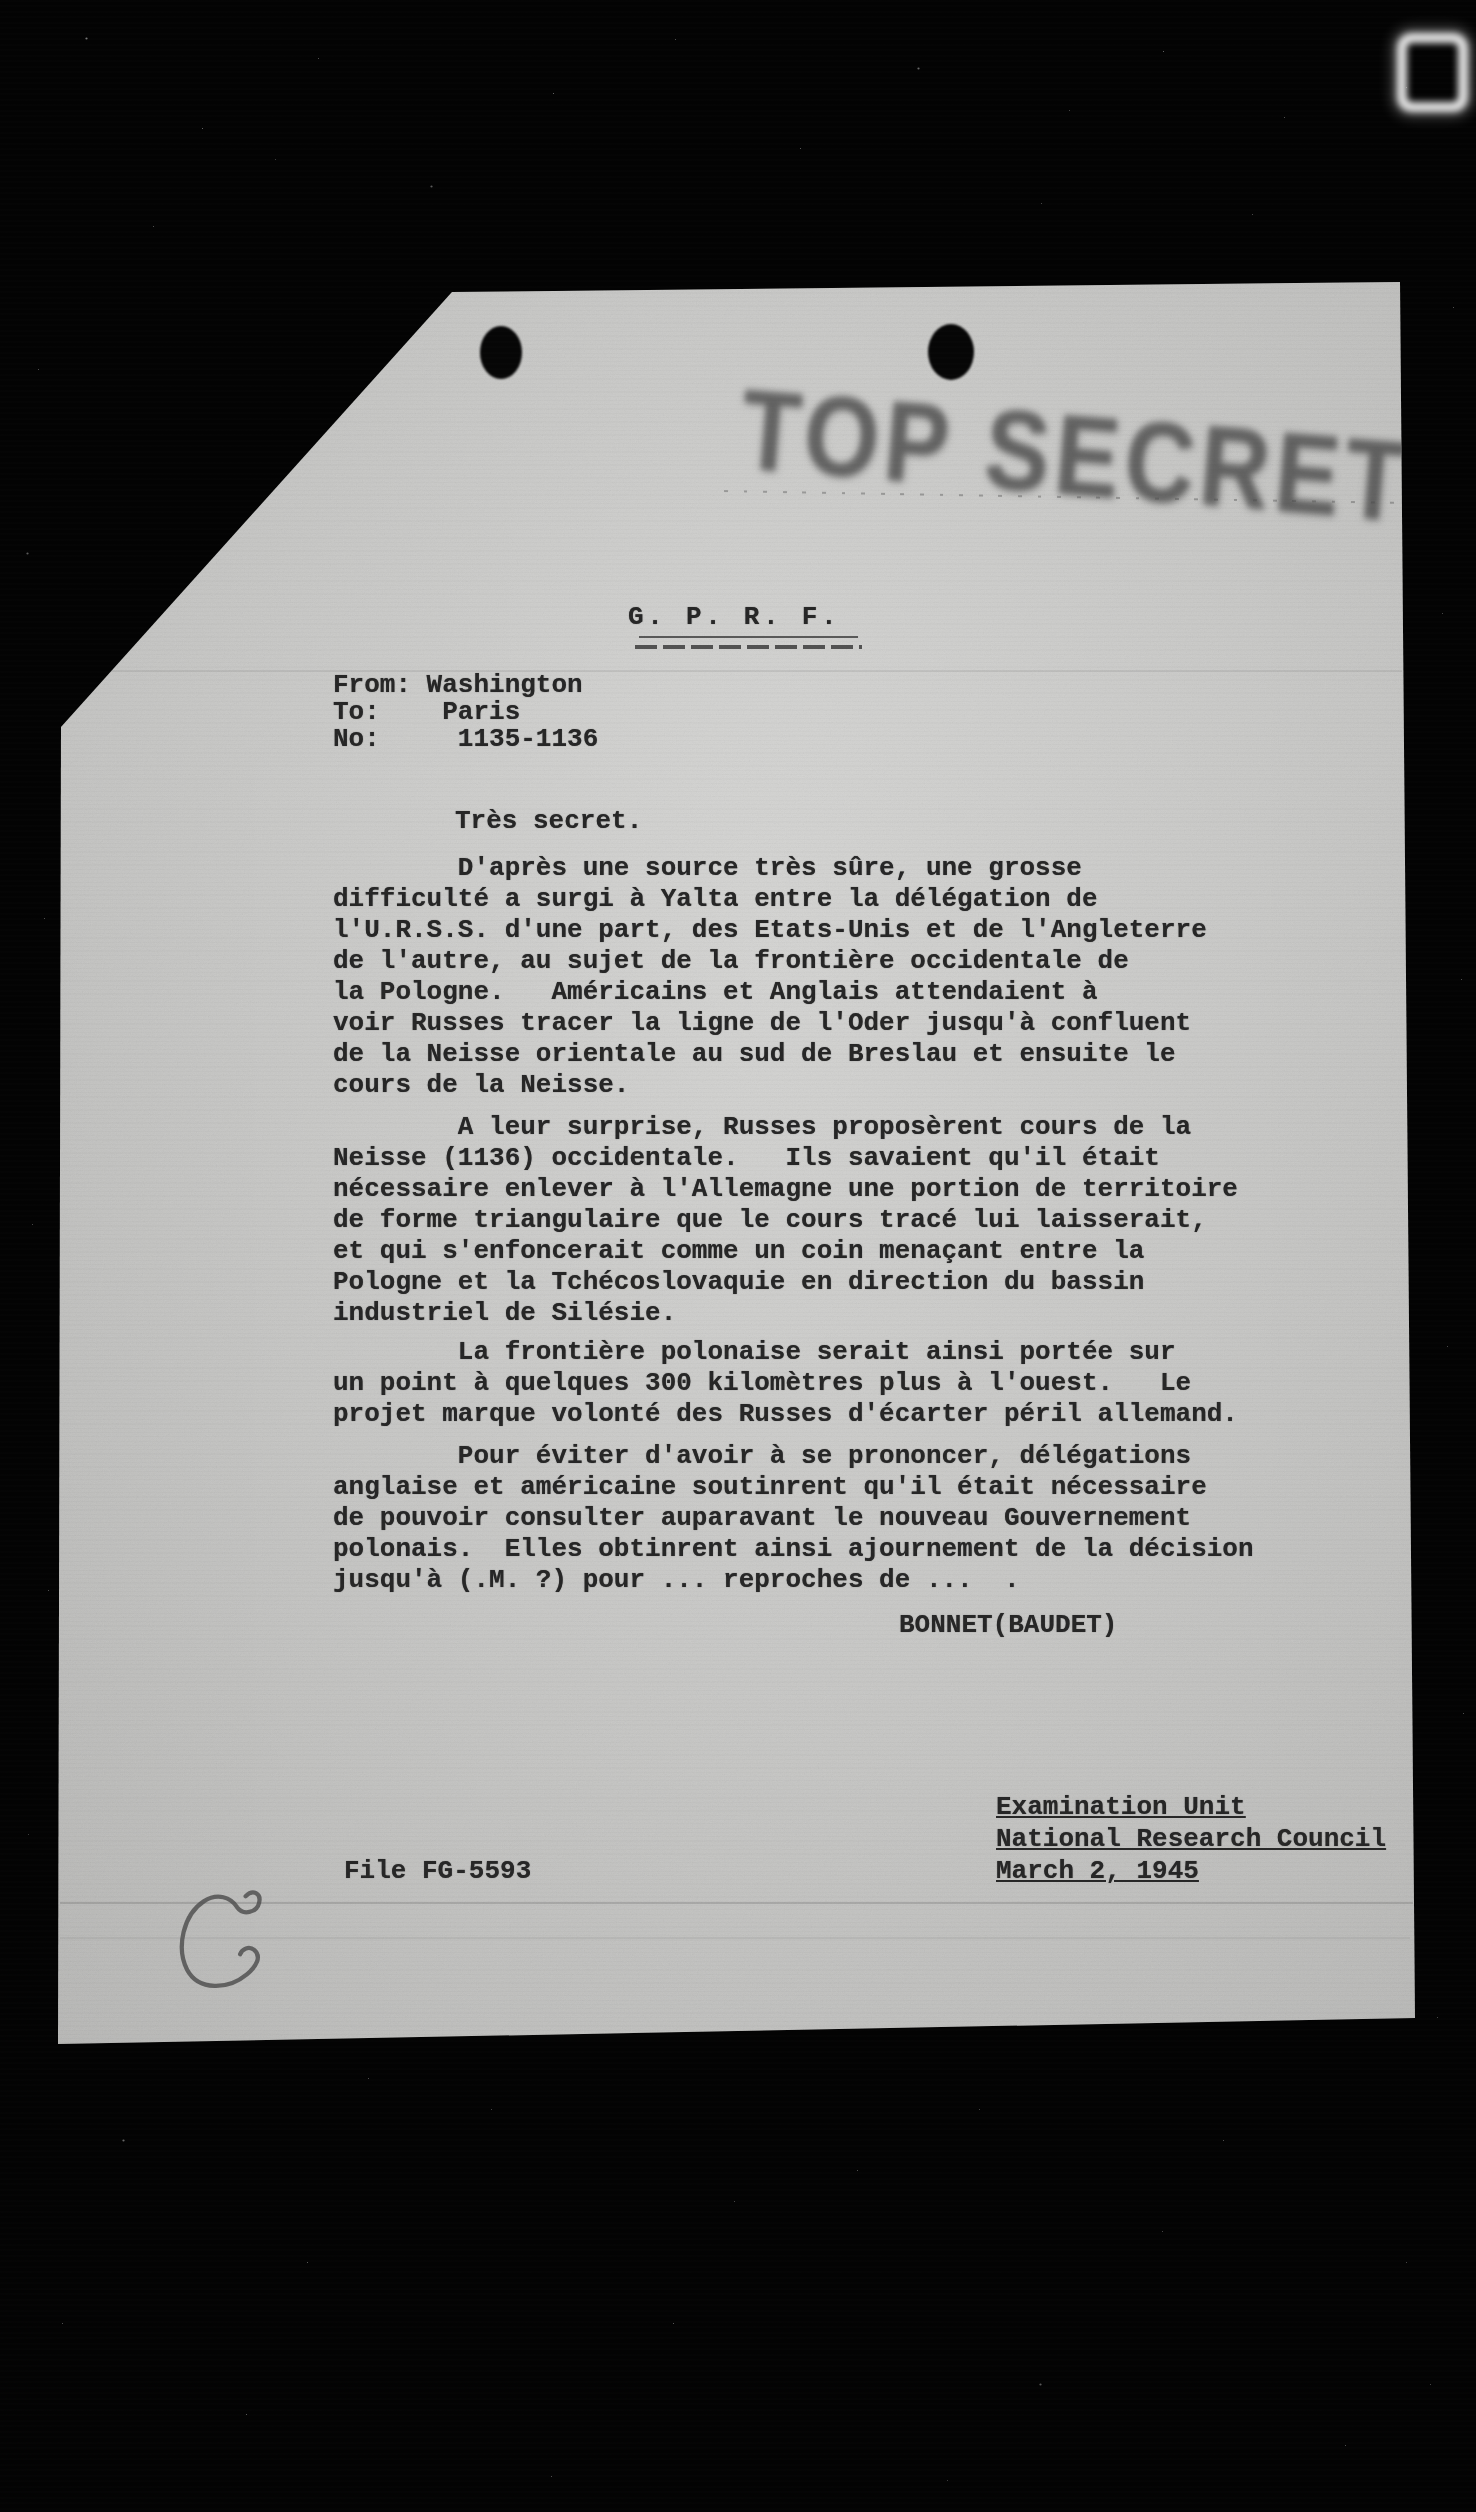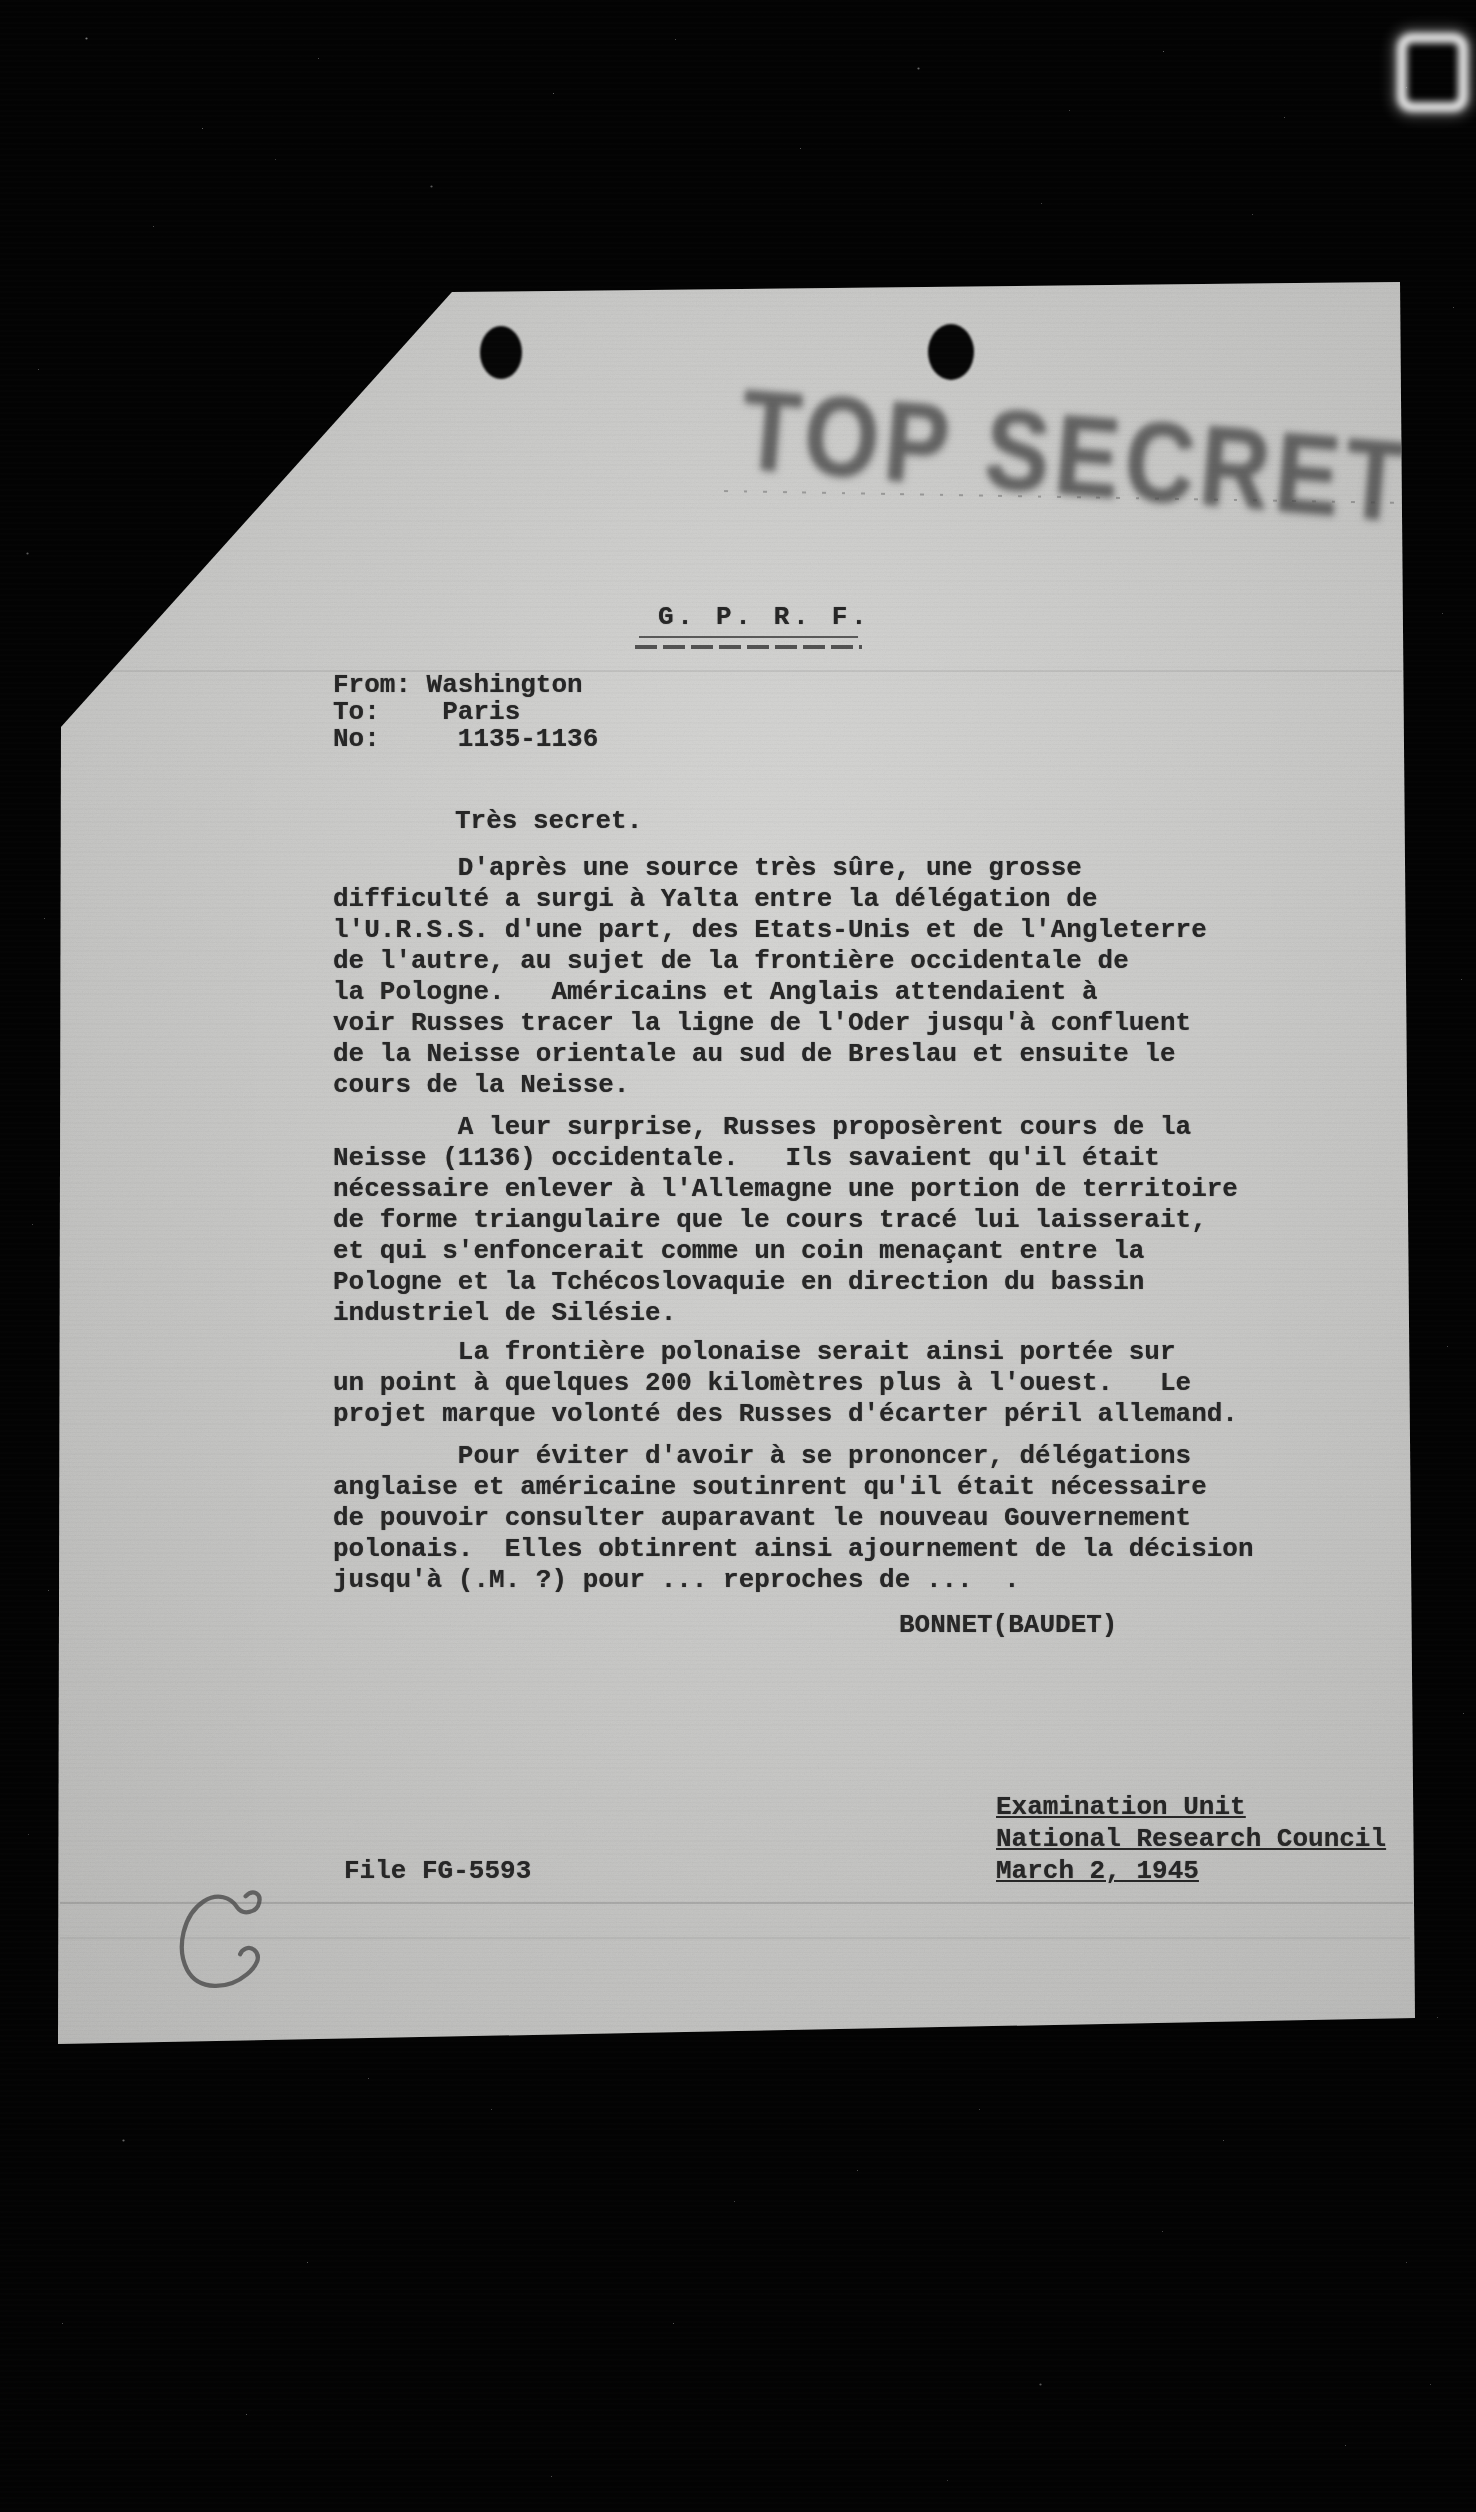--- a/index.html
+++ b/index.html
@@ -60,21 +60,21 @@
 
   .stamp{position:absolute;left:747px;top:362px;font-family:"Liberation Sans",sans-serif;
     font-weight:700;font-size:89px;letter-spacing:5.5px;color:rgba(60,60,60,.42);
     transform:rotate(4.6deg) scale(1.08,1.28);transform-origin:left top;
     filter:blur(2.7px);white-space:nowrap;
     text-shadow:2.4px 1.8px 4.3px rgba(55,55,55,.35), -1.8px 1.2px 3.7px rgba(70,70,70,.3);}
   .stamp-smudge{position:absolute;left:724px;top:496px;width:681px;height:1.8px;
     transform:rotate(1deg);filter:blur(0.6px);
     background:repeating-linear-gradient(90deg, rgba(70,70,70,.38) 0 3.7px, transparent 3.7px 19.6px);}
 
-  .heading{left:658px;top:602px;letter-spacing:3.7px;}
+  .heading{left:628px;top:602px;letter-spacing:3.7px;}
   .head-u1{position:absolute;left:639px;top:636px;width:219px;height:2.4px;
     background:rgba(45,45,45,.72);filter:blur(0.6px);}
   .head-u2{position:absolute;left:635px;top:645px;width:227px;height:3.7px;filter:blur(0.7px);
     background:repeating-linear-gradient(90deg, rgba(40,40,40,.75) 0 22px, transparent 22px 28px);}
 
   .meta-left{left:333px;top:672px;}
   .meta-right{left:1011px;top:671px;line-height:28px;}
   .salutation{left:455px;top:806px;}
   .p1{left:333px;top:853px;}
   .p2{left:333px;top:1112px;}
@@ -144,21 +144,21 @@
 de la Neisse orientale au sud de Breslau et ensuite le
 cours de la Neisse.</div>
     <div class="typ body-text p2">        A leur surprise, Russes proposèrent cours de la
 Neisse (1136) occidentale.   Ils savaient qu'il était
 nécessaire enlever à l'Allemagne une portion de territoire
 de forme triangulaire que le cours tracé lui laisserait,
 et qui s'enfoncerait comme un coin menaçant entre la
 Pologne et la Tchécoslovaquie en direction du bassin
 industriel de Silésie.</div>
     <div class="typ body-text p3">        La frontière polonaise serait ainsi portée sur
-un point à quelques 200 kilomètres plus à l'ouest.   Le
+un point à quelques 300 kilomètres plus à l'ouest.   Le
 projet marque volonté des Russes d'écarter péril allemand.</div>
     <div class="typ body-text p4">        Pour éviter d'avoir à se prononcer, délégations
 anglaise et américaine soutinrent qu'il était nécessaire
 de pouvoir consulter auparavant le nouveau Gouvernement
 polonais.  Elles obtinrent ainsi ajournement de la décision
 jusqu'à (.M. ?) pour ... reproches de ...  .</div>
 
     <div class="typ body-text signature">BONNET(BAUDET)</div>
 
     <div class="typ body-text footer-org"><span>Examination Unit</span>

